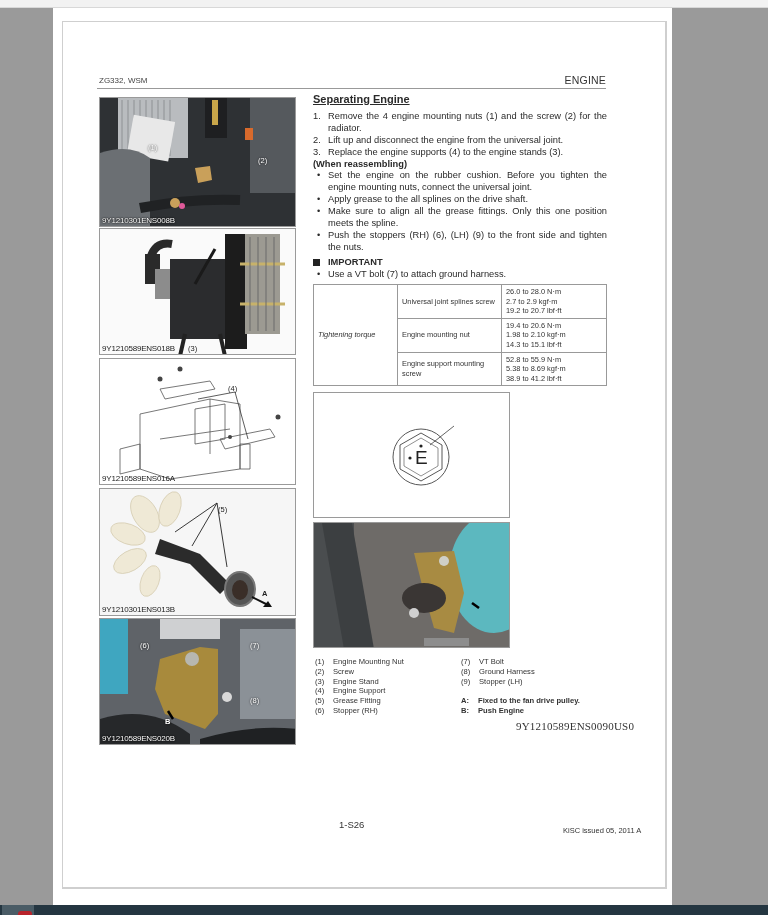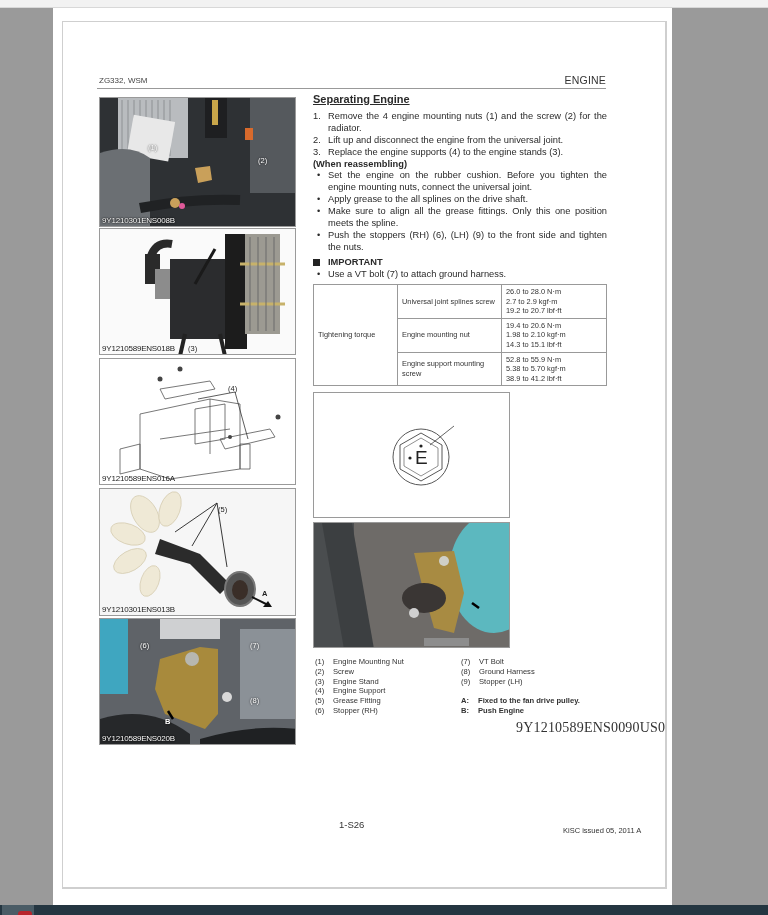--- a/index.html
+++ b/index.html
@@ -31,32 +31,32 @@
   ul.bullets { list-style: none; }
   ul.bullets li { position: relative; padding-left: 15px; text-align: justify; }
   ul.bullets li::before { content: "•"; position: absolute; left: 4px; top: 0; }
   .important { font-weight: bold; margin-top: 3px; position: relative; padding-left: 15px; }
   .important .sq { position: absolute; left: 0; top: 2px; width: 7px; height: 7px; background: #222; }
   .important-bullet { font-weight: normal; position: relative; padding-left: 15px; }
   .important-bullet::before { content: "•"; position: absolute; left: 4px; top: 0; }
 
   table.torque { position: absolute; left: 313px; top: 284px; width: 294px; border-collapse: collapse; font-size: 7.4px; line-height: 9.6px; color: #333; }
   table.torque td { border: 1px solid #999; padding: 2px 4px; vertical-align: middle; }
-  table.torque td.label { width: 84px; }
+  table.torque td.label { width: 84px; font-style: italic; }
   table.torque td.item { width: 104px; }
 
   .fig-r { position: absolute; left: 313px; width: 197px; border: 1px solid #9a9a9a; overflow: hidden; background: #fff; }
 
   .legend { position: absolute; left: 313px; top: 657px; width: 300px; font-size: 7.6px; line-height: 9.8px; color: #333; }
   .legend .col { position: absolute; top: 0; }
   .legend .row { white-space: nowrap; }
   .legend .row .n { display: inline-block; width: 18px; }
   .legend .row.b { font-weight: bold; }
   .legend .row.b .n { width: 17px; }
-  .docid { position: absolute; left: 516px; top: 720px; font-family: "Liberation Serif", serif; font-size: 14px; color: #333; letter-spacing: 0.2px; }
+  .docid { position: absolute; left: 516px; top: 720px; font-family: "Liberation Serif", serif; font-size: 11px; color: #333; letter-spacing: 0.2px; }
 
   .pageno { position: absolute; left: 339px; top: 819px; font-size: 9.5px; color: #333; }
   .issued { position: absolute; left: 563px; top: 826px; font-size: 7.5px; color: #333; }
 </style>
 </head>
 <body>
 
 <div class="topstrip"></div>
 
 <div class="page">
@@ -229,21 +229,21 @@
     <td>
           <div>19.4 to 20.6 N·m</div>
           <div>1.98 to 2.10 kgf·m</div>
           <div>14.3 to 15.1 lbf·ft</div>
         </td>
   </tr>
   <tr>
     <td class="item">Engine support mounting screw</td>
     <td>
           <div>52.8 to 55.9 N·m</div>
-          <div>5.38 to 5.70 kgf·m</div>
+          <div>5.38 to 8.69 kgf·m</div>
           <div>38.9 to 41.2 lbf·ft</div>
         </td>
   </tr>
 </tbody>
   </table>
 
 <div class="fig-r" style="top:392px;height:126px;">
   <svg width="197" height="126">
     <circle cx="107" cy="64" r="28" fill="none" stroke="#444" stroke-width="0.9"></circle>
     <polygon points="107,40 128,52 128,76 107,88 86,76 86,52" fill="none" stroke="#444" stroke-width="0.9"></polygon>

